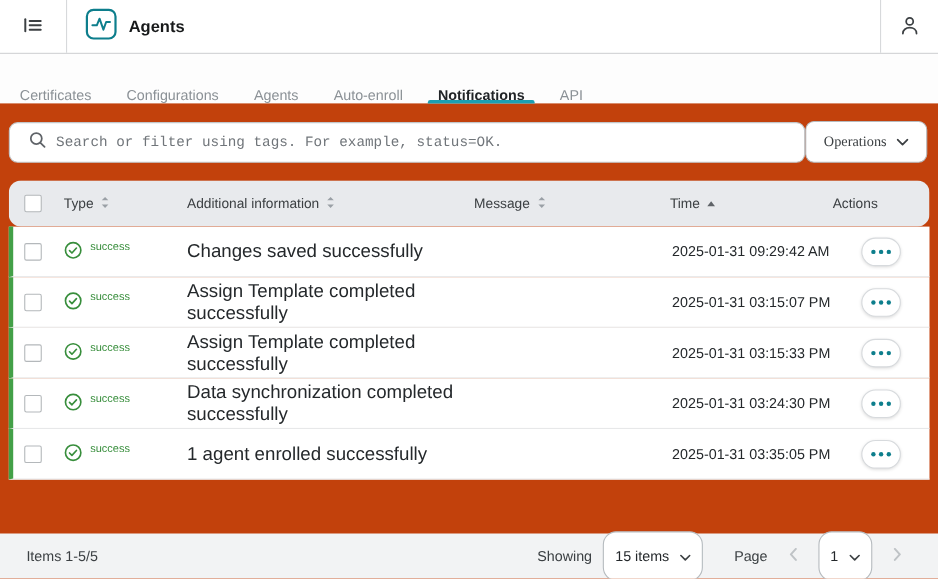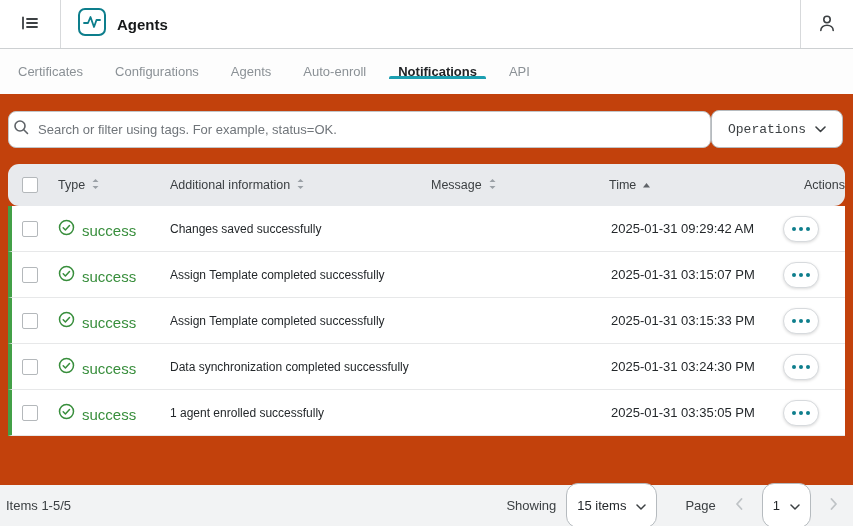--- a/index.html
+++ b/index.html
@@ -16,51 +16,51 @@
   .topbar { height: 49px; flex: 0 0 auto; border-bottom: 1px solid #cdd0d2; display: flex; align-items: center; background: #fff; }
   .icon-btn { background: none; border: none; display: flex; align-items: center; justify-content: center; cursor: pointer; }
   .menu-btn { width: 60px; height: 100%; }
   .tb-divider { width: 1px; height: 100%; background: #d7d9db; flex: 0 0 auto; }
   .brand { display: flex; align-items: center; gap: 10px; padding: 0 16px; }
   .app-title { font-size: 15px; font-weight: bold; color: #17191a; }
   .spacer { flex: 1; }
   .user-btn { width: 52px; height: 100%; }
 
   
-  .tabs { height: 45px; flex: 0 0 auto; display: flex; align-items: center; padding-left: 2px; background: #fdfdfd; }
+  .tabs { height: 45px; flex: 0 0 auto; display: flex; align-items: flex-end; padding-left: 2px; background: #fdfdfd; }
   .tab { position: relative; border: none; background: none; padding: 0 16px; font-size: 13px; color: #8b9196; cursor: pointer; font-family: inherit; }
   .tab.active { color: #212427; font-weight: bold; }
   .tab.active::after { content: ""; position: absolute; left: 7px; right: 7px; bottom: 0; height: 3px; background: #1b9fb1; border-radius: 2px 2px 0 0; }
 
   
   .toolbar { flex: 0 0 auto; display: flex; align-items: center; padding: 16px 10px 0 8px; }
-  .search { width: 772px; height: 37px; border: 1px solid #c2c6c9; border-radius: 8px; display: flex; align-items: center; padding: 0 4px; gap: 9px; background: #fff; }
+  .search { width: 772px; height: 37px; border: 1px solid #c2c6c9; border-radius: 8px; display: flex; align-items: center; padding: 0 17px; gap: 9px; background: #fff; font-family: Liberation Mono, monospace; }
   .search input { border: none; outline: none; flex: 1; font-size: 13px; color: #333; font-family: inherit; background: transparent; }
   .search input::placeholder { color: #70757a; }
-  .ops-btn { margin-left: auto; height: 38px; border: 1px solid #b6bbbf; border-radius: 8px; background: #fff; display: flex; align-items: center; gap: 9px; font-size: 13px; color: #3c4043; padding: 16px 16px; cursor: pointer; font-family: Liberation Mono, monospace; }
+  .ops-btn { margin-left: auto; height: 38px; border: 1px solid #b6bbbf; border-radius: 8px; background: #fff; display: flex; align-items: center; gap: 9px; font-size: 13px; color: #3c4043; padding: 16px 16px; cursor: pointer; font-family: Liberation Serif, serif; }
 
   
   .table { margin: 16px 8px 0; flex: 0 0 auto; }
   .thead, .trow { display: grid; grid-template-columns: 36px 112px 1fr 178px 158px 88px; align-items: center; }
   .thead { height: 42px; background: #e8eaed; border-left: 4px solid transparent; border-radius: 11px; }
   .hcell { display: flex; align-items: center; gap: 6px; font-size: 12.5px; color: #3c4043; padding-left: 10px; cursor: pointer; }
-  .hcell.center { justify-content: flex-end; padding-left: 0; cursor: default; }
+  .hcell.center { justify-content: flex-start; padding-left: 0; cursor: default; }
   .trow { height: 46px; background: #fff; border-left: 4px solid #43a047; border-bottom: 1px solid #e7e8e9; }
   .ccell { display: flex; justify-content: center; }
   .checkbox { width: 16px; height: 16px; border: 1.5px solid #b4b8bb; border-radius: 2px; background: #fff; display: inline-block; cursor: pointer; }
-  .type-cell { display: flex; align-items: flex-end; gap: 7px; padding-left: 10px; color: #388e3c; font-size: 15px; }
-  .msg-cell { font-size: 12px; color: #24282b; padding-left: 10px; }
+  .type-cell { display: flex; align-items: flex-start; gap: 7px; padding-left: 10px; color: #388e3c; font-size: 10px; }
+  .msg-cell { font-size: 17px; color: #24282b; padding-left: 10px; }
   .addl-cell { font-size: 13px; color: #24282b; padding-left: 12px; }
   .time-cell { font-size: 13px; color: #24282b; padding-left: 12px; }
   .actions-cell { display: flex; justify-content: center; }
   .dots-btn { width: 36px; height: 26px; border: 1px solid #d7dadd; border-radius: 13px; background: #fff; box-shadow: 0 1px 3px rgba(0,0,0,.14); display: flex; align-items: center; justify-content: center; gap: 3px; cursor: pointer; }
   .dot { width: 4px; height: 4px; border-radius: 50%; background: #0d7e8c; }
 
   
-  .pagebar { margin-top: auto; height: 41px; flex: 0 0 auto; background: #f2f3f4; display: flex; align-items: center; padding: 0 6px; font-size: 13px; color: #3c4043; }
+  .pagebar { margin-top: auto; height: 41px; flex: 0 0 auto; background: #f2f3f4; display: flex; align-items: center; padding: 0 24px; font-size: 13px; color: #3c4043; }
   .pg-right { margin-left: auto; display: flex; align-items: center; }
   .pg-group { display: flex; align-items: center; gap: 10px; }
   .pg-gap { width: 28px; }
   .select-btn { height: 45px; border: 1px solid #b6bbbf; border-radius: 12px; background: #fff; display: flex; align-items: center; gap: 10px; padding: 0 10px; font-size: 13px; color: #24282b; cursor: pointer; font-family: inherit; }
   .nav-btn { border: none; background: none; width: 26px; height: 26px; display: flex; align-items: center; justify-content: center; cursor: pointer; }
 </style>
 </head>
 <body>
 
 <div class="app">

